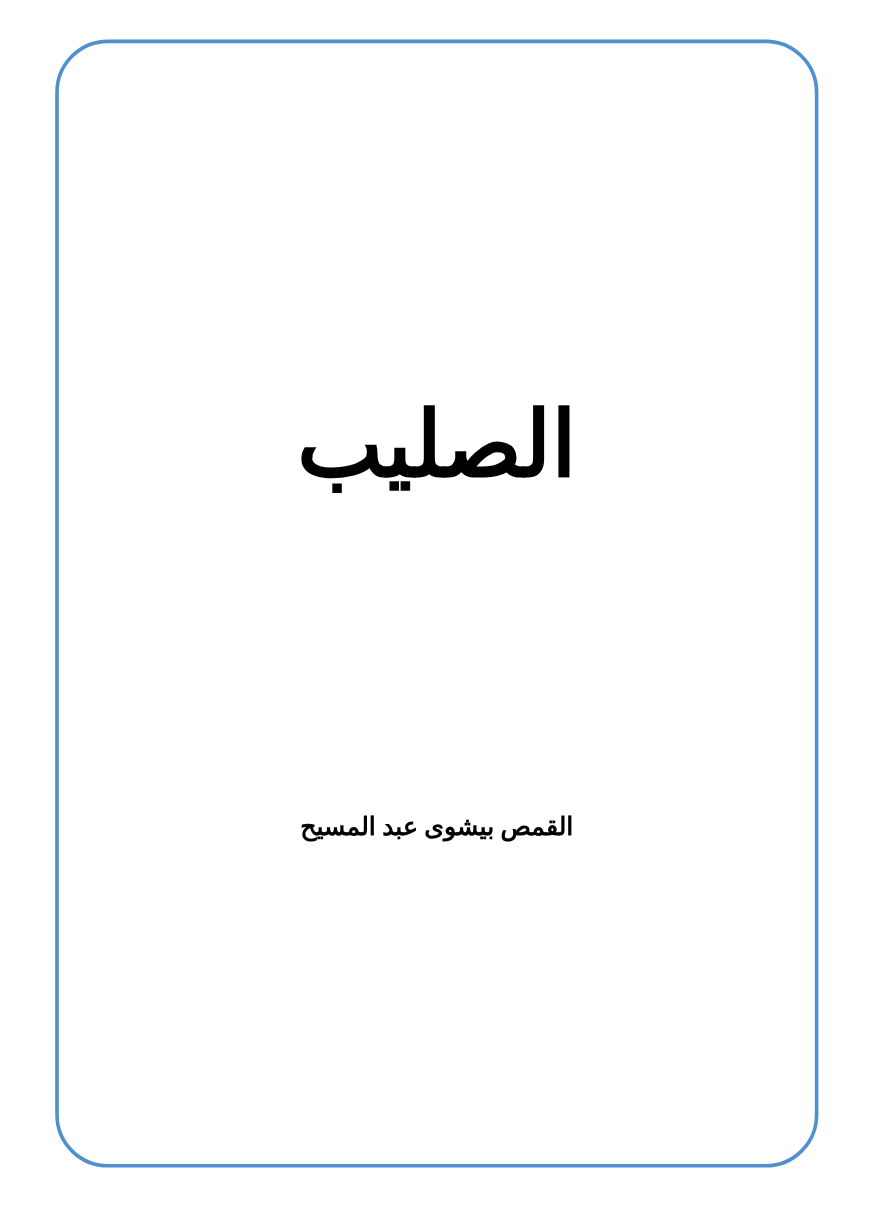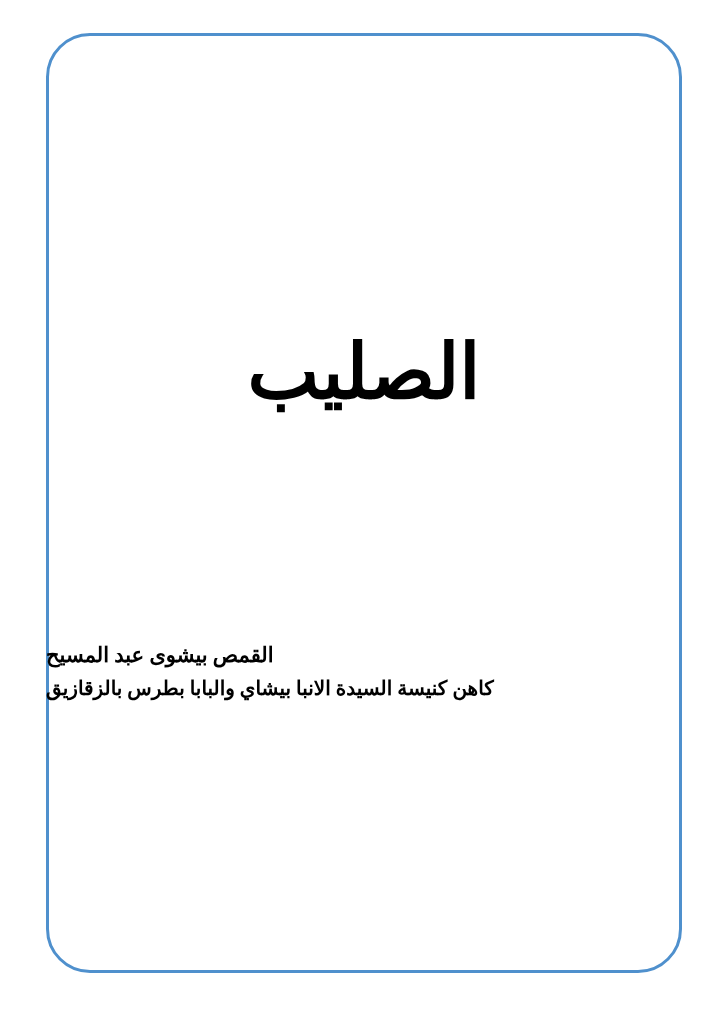--- a/index.html
+++ b/index.html
@@ -49,25 +49,25 @@
     text-align: center;
     font-family: "Liberation Serif", serif;
     font-weight: bold;
     font-size: 76px;
     line-height: 1.15;
     color: #000000;
     direction: rtl;
   }
   .byline {
     position: absolute;
-    top: 605px;
+    top: 639px;
     left: 0;
     width: 100%;
     direction: rtl;
-    text-align: left;
+    text-align: center;
     color: #000000;
   }
   .byline-line {
     font-family: "Liberation Serif", serif;
     font-weight: bold;
     line-height: 1.62;
     color: #000000;
     white-space: nowrap;
   }
   .byline-author {
@@ -86,17 +86,16 @@
 <div class="page">
 
   <div class="frame"></div>
 
   <div class="content">
 
     <div class="doc-title">الصليب</div>
 
     <div class="byline">
       <div class="byline-line byline-author">القمص بيشوى عبد المسيح</div>
-      <div class="byline-line byline-role">كاهن كنيسة السيدة الانبا بيشاي والبابا بطرس بالزقازيق</div>
     </div>
 
   </div>
 </div>
 
 </body></html>

